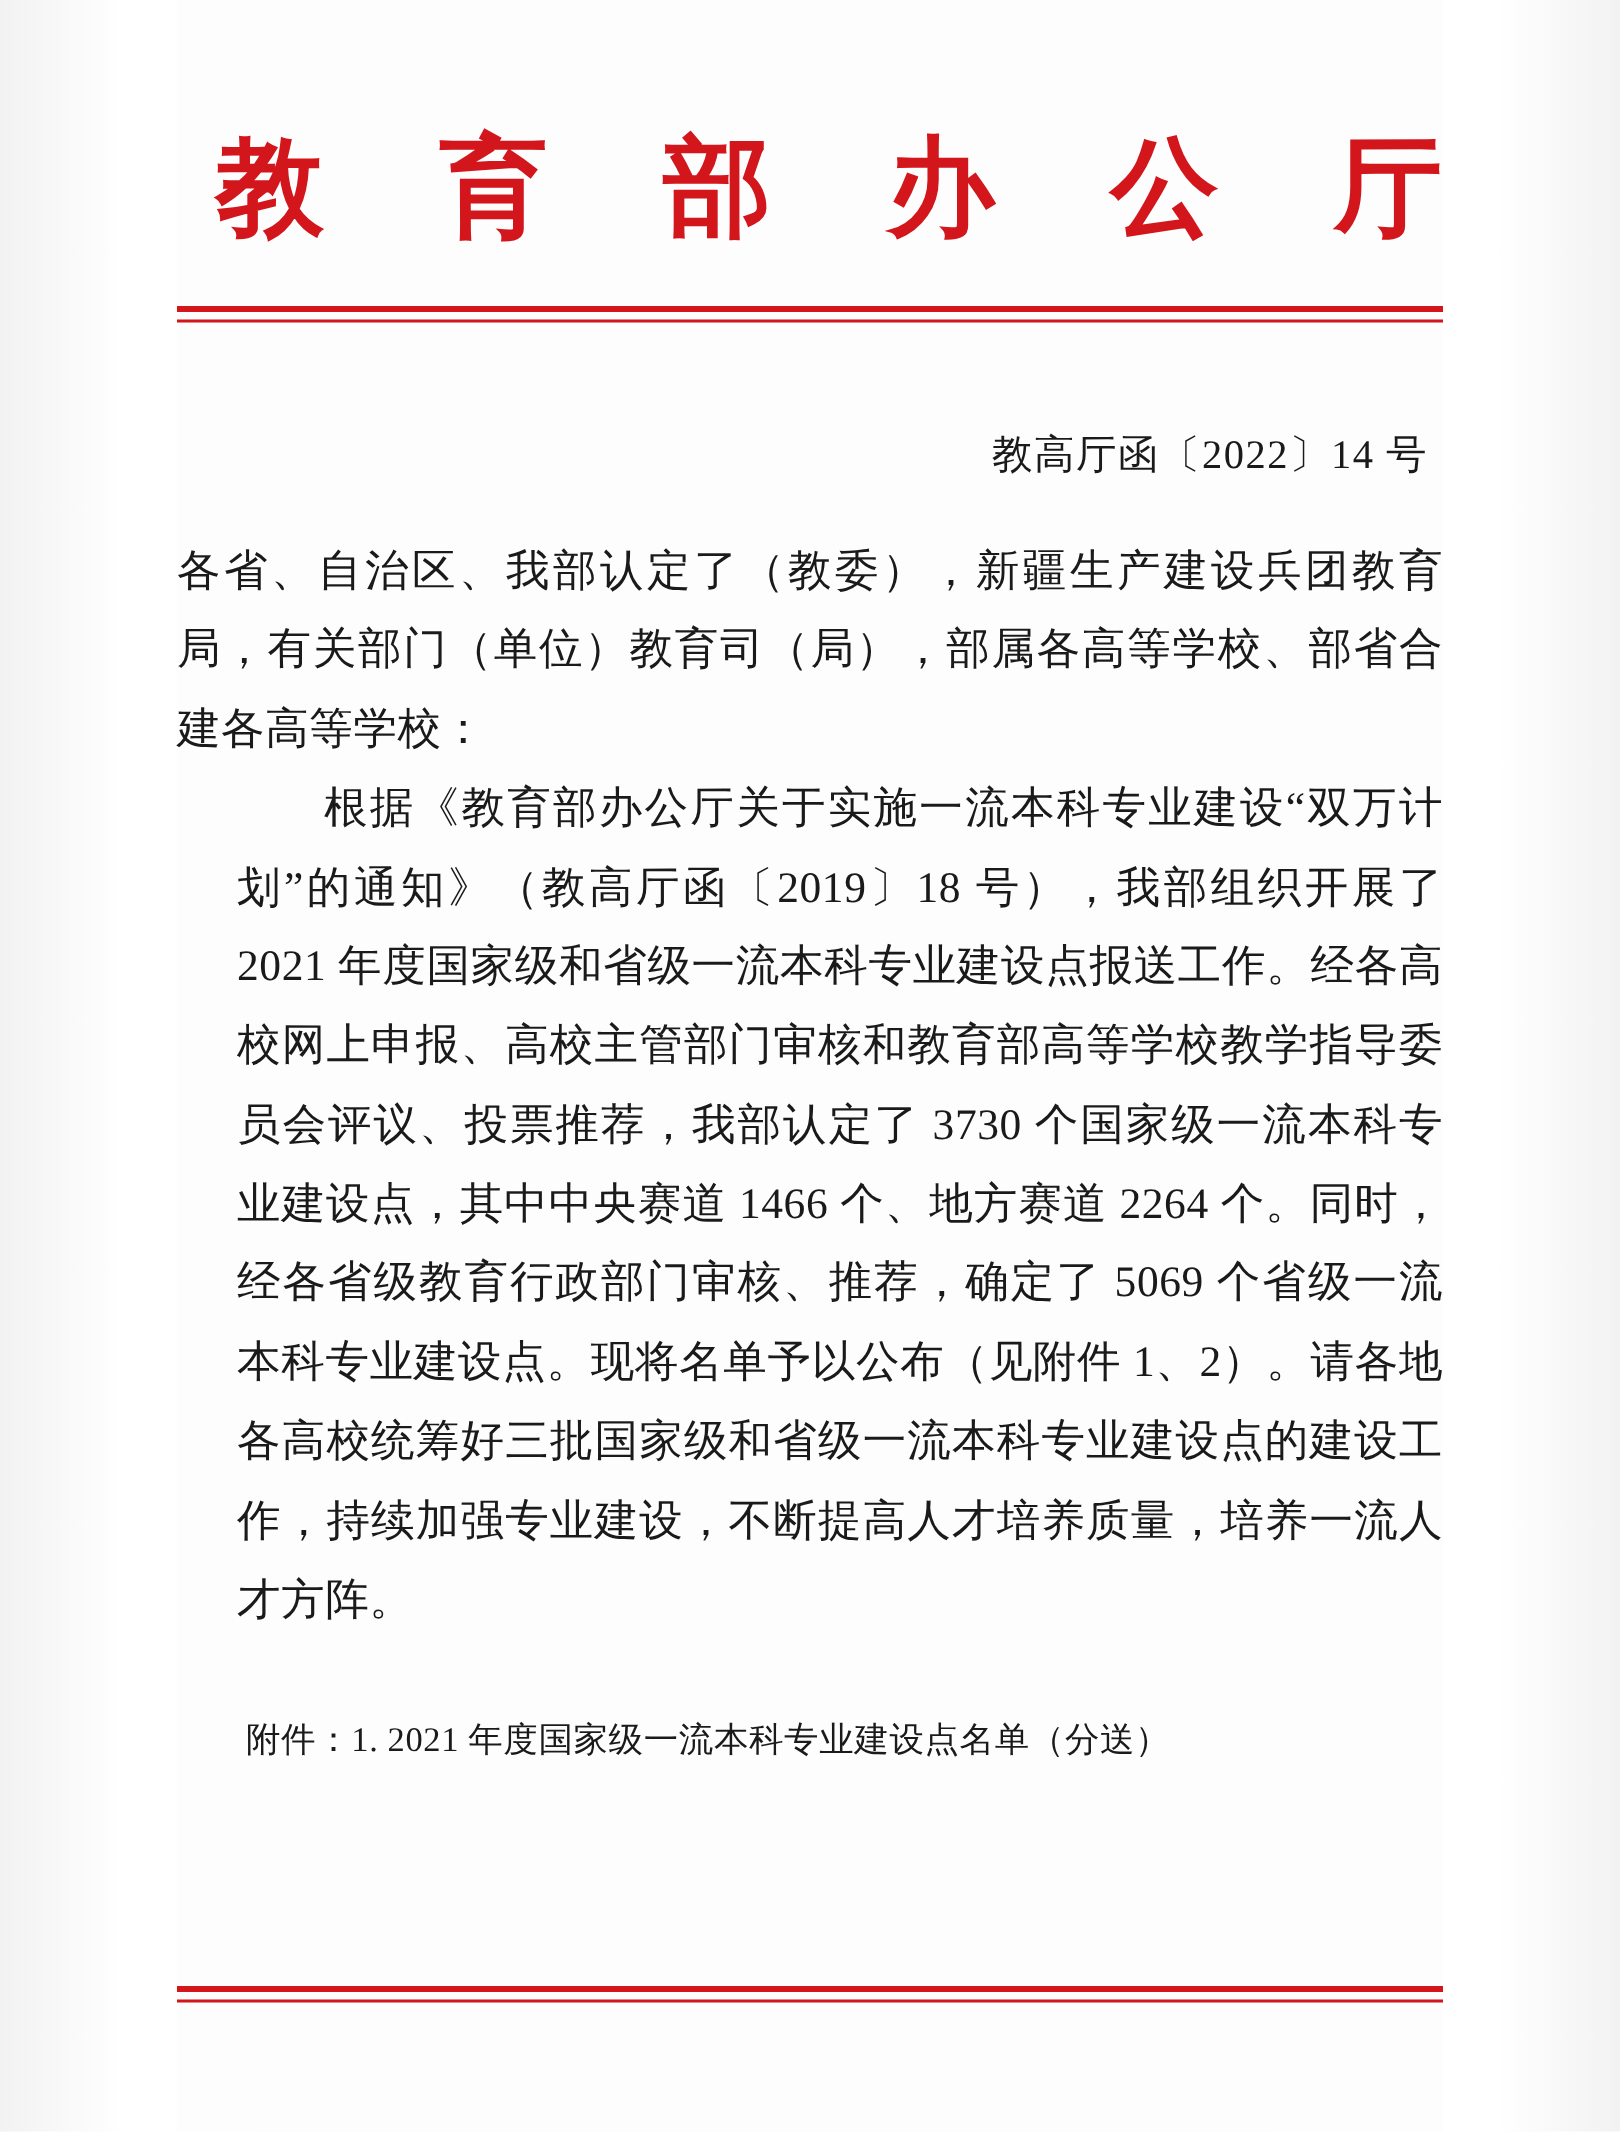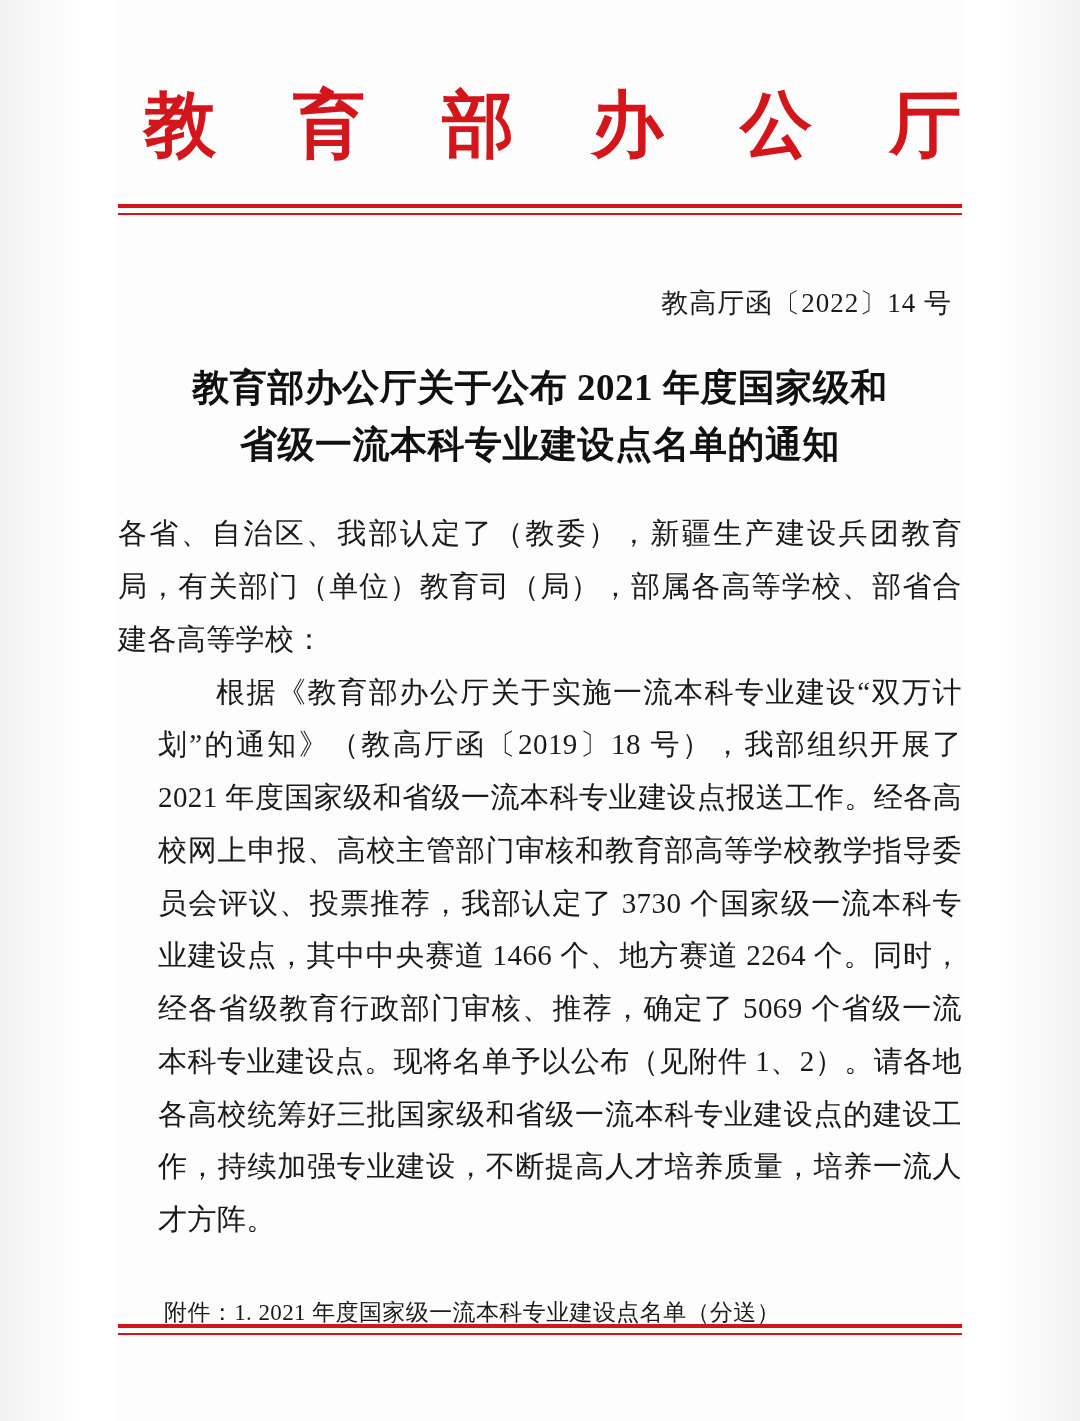--- a/index.html
+++ b/index.html
@@ -150,24 +150,20 @@
   <div class="doc-inner">
 
     <div class="masthead">
       <div class="masthead-title">教 育 部 办 公 厅</div>
       <div class="masthead-rule"></div>
       <div class="masthead-rule thin"></div>
     </div>
 
     <div class="doc-number">教高厅函〔2022〕14 号</div>
 
-    <div class="doc-title">
-      <span class="ln">教育部办公厅关于公布 2021 年度国家级和</span>
-      <span class="ln">省级一流本科专业建设点名单的通知</span>
-    </div>
 
     <div class="body-text">
       <p>各省、自治区、我部认定了（教委），新疆生产建设兵团教育局，有关部门（单位）教育司（局），部属各高等学校、部省合建各高等学校：</p>
       <p class="indent">根据《教育部办公厅关于实施一流本科专业建设“双万计划”的通知》（教高厅函〔2019〕18 号），我部组织开展了 2021 年度国家级和省级一流本科专业建设点报送工作。经各高校网上申报、高校主管部门审核和教育部高等学校教学指导委员会评议、投票推荐，我部认定了 3730 个国家级一流本科专业建设点，其中中央赛道 1466 个、地方赛道 2264 个。同时，经各省级教育行政部门审核、推荐，确定了 5069 个省级一流本科专业建设点。现将名单予以公布（见附件 1、2）。请各地各高校统筹好三批国家级和省级一流本科专业建设点的建设工作，持续加强专业建设，不断提高人才培养质量，培养一流人才方阵。</p>
     </div>
 
     <div class="attachment">附件：1. 2021 年度国家级一流本科专业建设点名单（分送）</div>
 
     <div class="footer-rules">
       <div class="r1"></div>

